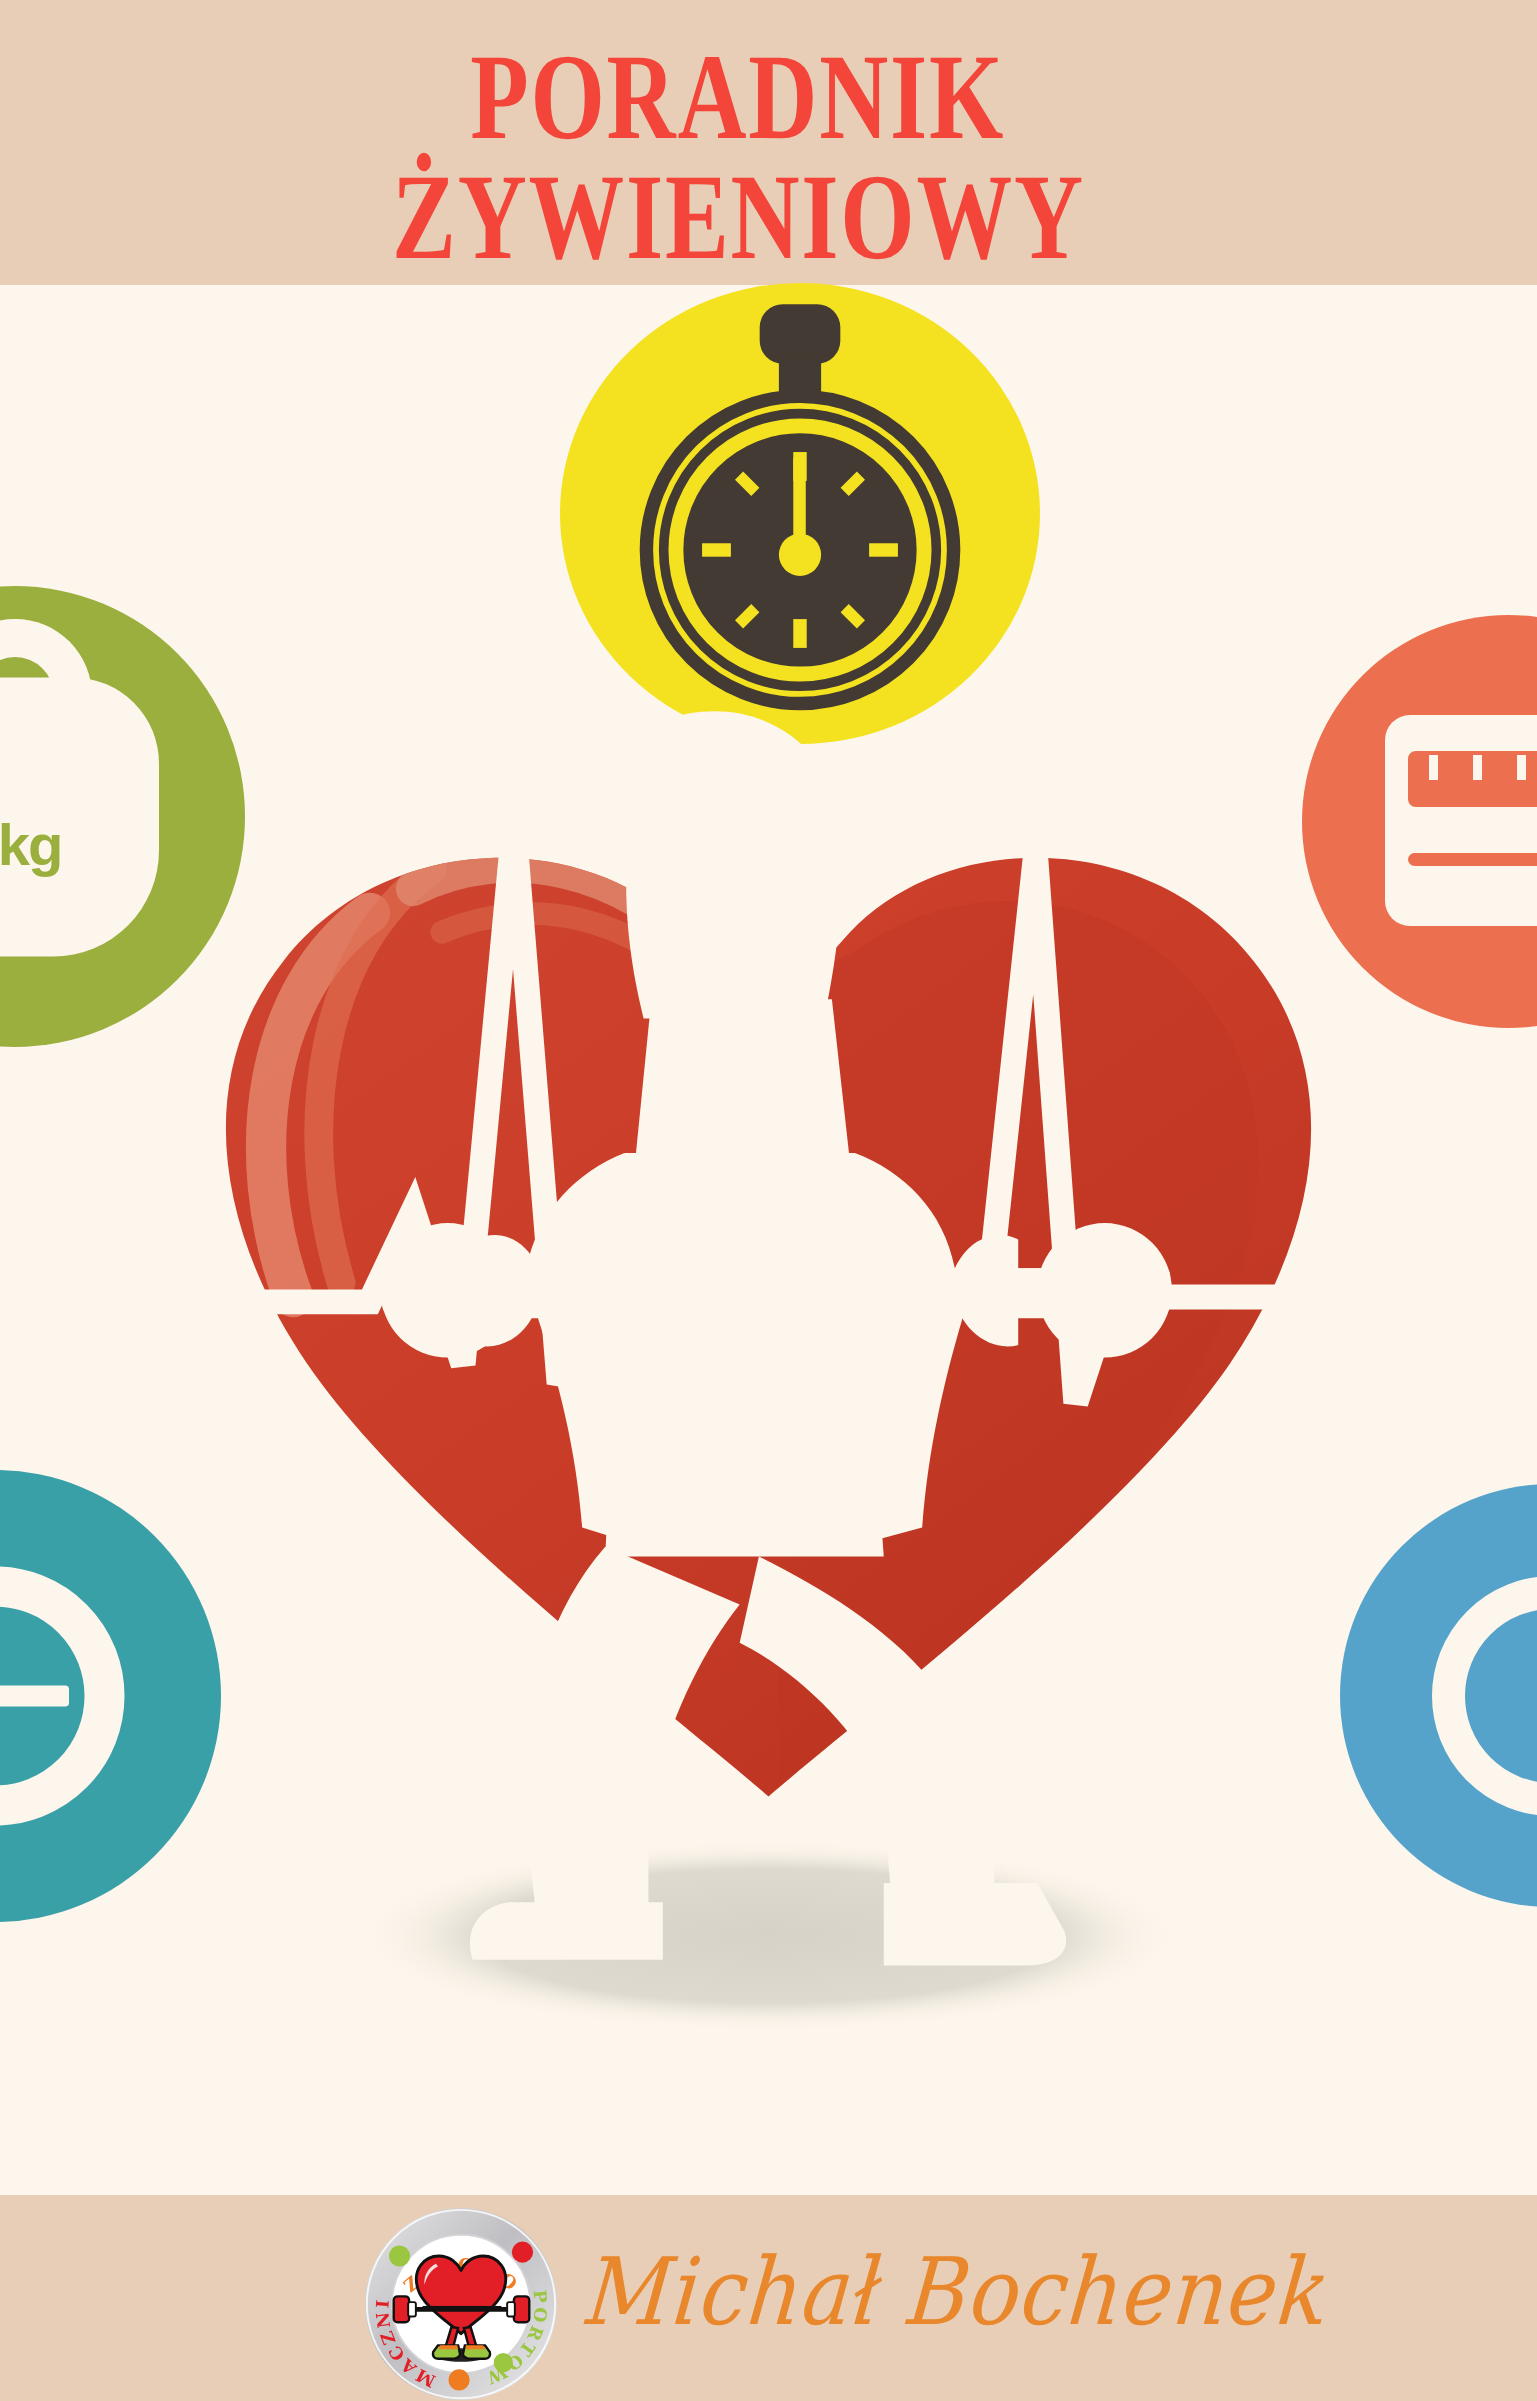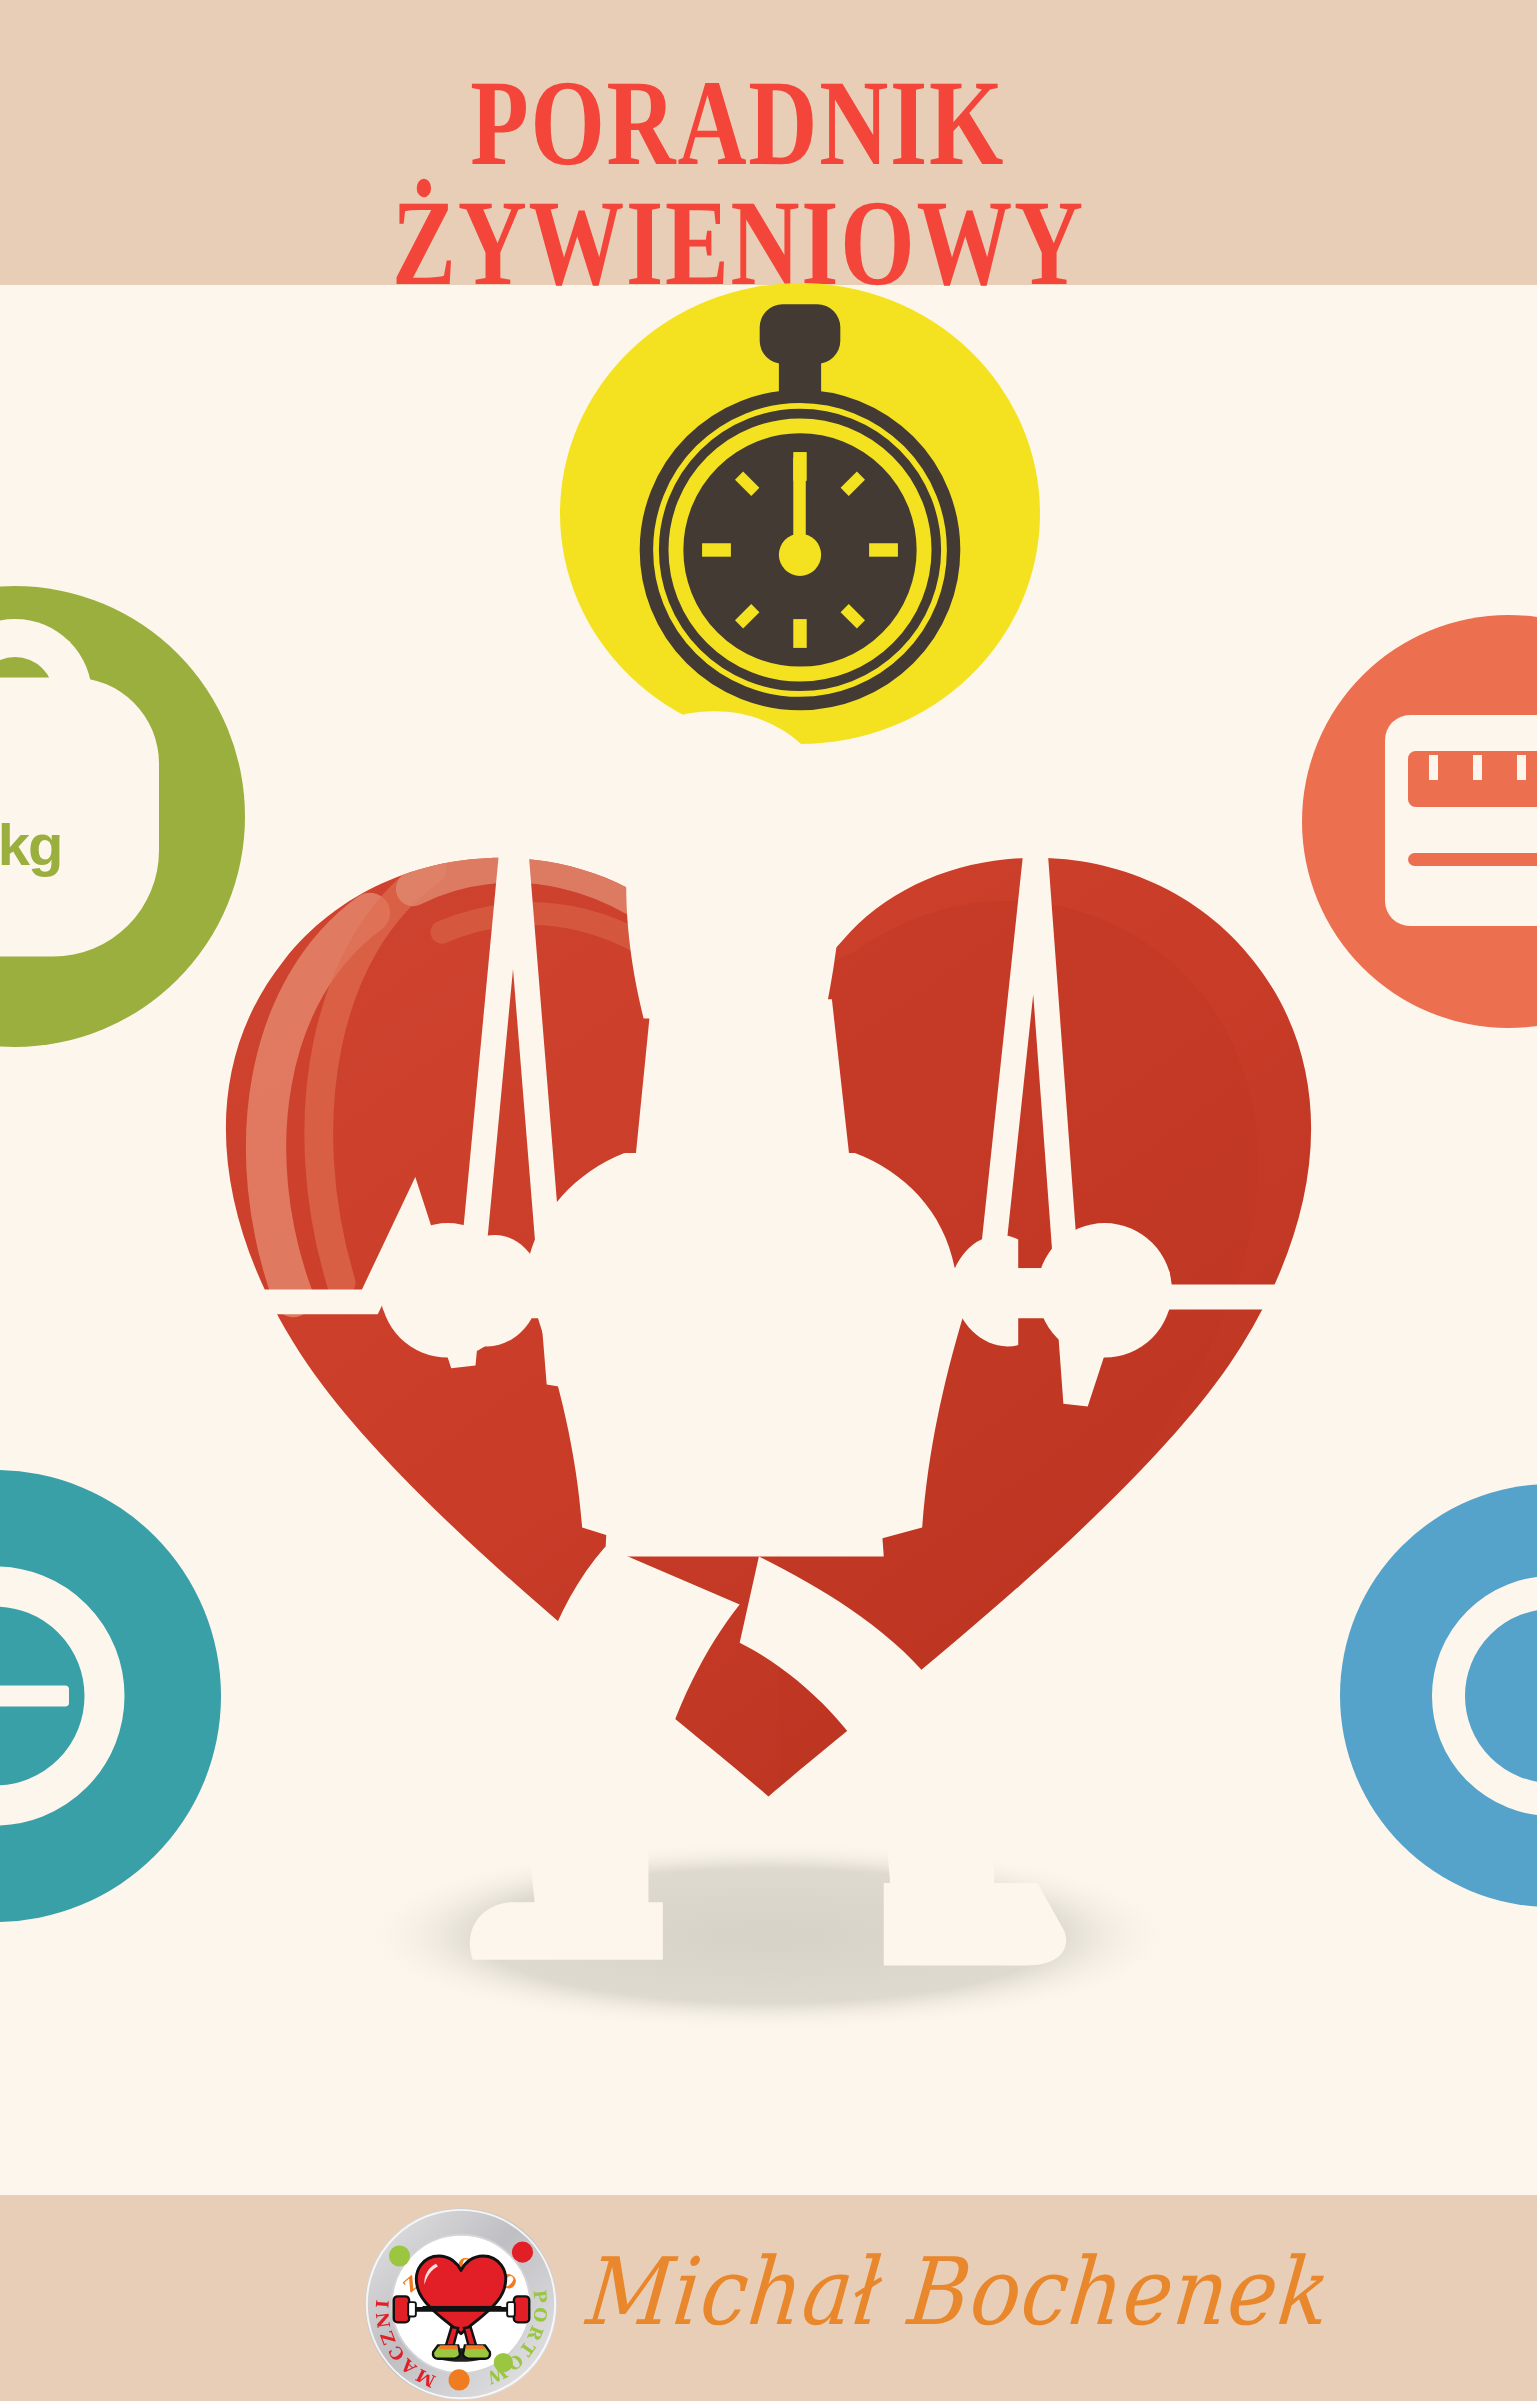--- a/index.html
+++ b/index.html
@@ -22,21 +22,21 @@
   .band {
     position:absolute; left:0; width:1537px;
     background:#E8CEB6;
   }
   #band-top    { top:0;    height:285px; }
   #band-bottom { top:2195px; height:207px; }
 
   
   #title-block {
     position:absolute; top:0; left:0; width:1476px; height:285px;
-    display:flex; flex-direction:column; align-items:center; justify-content:flex-end;
+    display:flex; flex-direction:column; align-items:center; justify-content:center;
     padding-top:3.8px;
   }
   .title-line {
     color:#F4453A;
     font-family:"Liberation Serif", serif;
     font-weight:700;
     font-size:104px;
     line-height:0.95;
     letter-spacing:1.9px;
     transform:scaleX(0.92) scaleY(1.18);

